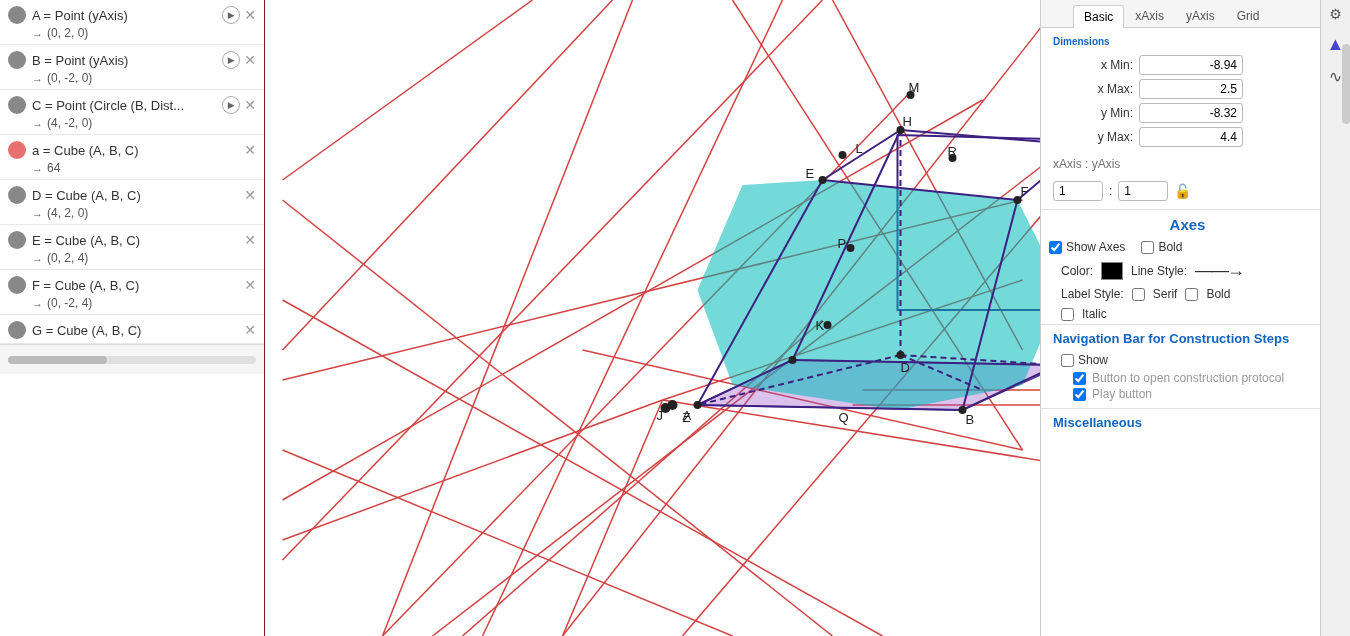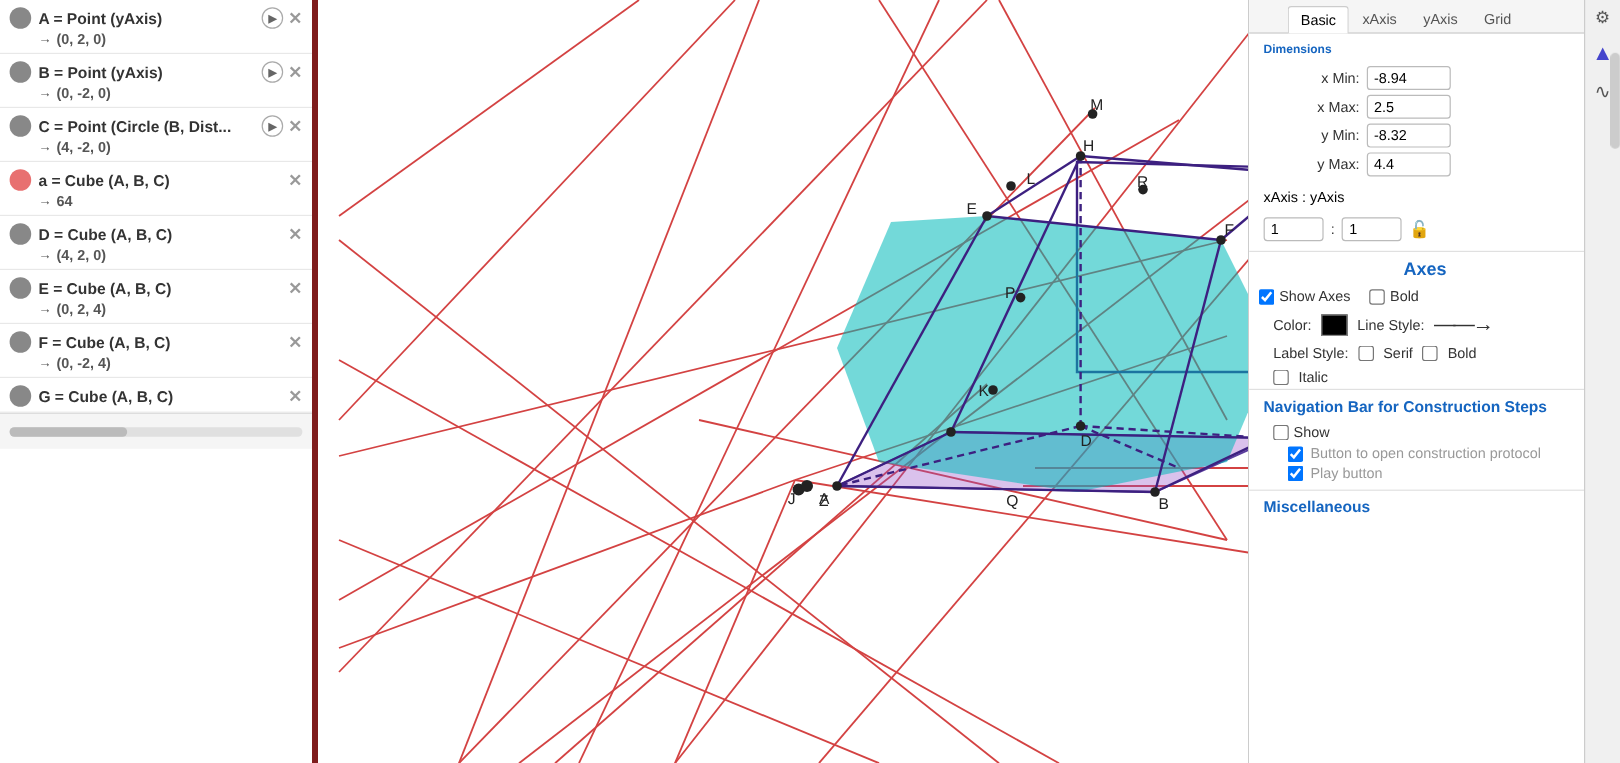--- a/index.html
+++ b/index.html
@@ -3,25 +3,24 @@
   <meta charset="utf-8">
   <style>
     * { box-sizing: border-box; margin: 0; padding: 0; }
     body { font-family: Arial, sans-serif; font-size: 13px; background: #f0f0f0; display: flex; width: 1350px; height: 636px; overflow: hidden; }
 
     
     #sidebar {
       width: 265px;
       min-width: 265px;
       background: #fff;
-      border-right: 5px solid #7f1d1d;
+      border-right: 1px solid #7f1d1d;
       overflow-y: auto;
       overflow-x: hidden;
       position: relative;
-      font-weight: bold;
     }
     .sidebar-item {
       border-bottom: 1px solid #e8e8e8;
       padding: 6px 8px 4px 8px;
       position: relative;
       display: flex;
       flex-direction: column;
     }
     .sidebar-item-header {
       display: flex;
@@ -160,21 +159,22 @@
     .dim-label {
       font-size: 12px;
       color: #333;
       text-align: right;
     }
     .dim-input {
       border: 1px solid #bbb;
       border-radius: 3px;
       padding: 2px 5px;
       font-size: 12px;
-      width: 70px;
+      width: 104px;
+      text-align: right;
     }
     .axis-ratio-row {
       display: flex;
       align-items: center;
       padding: 4px 12px 8px 12px;
       gap: 6px;
       font-size: 12px;
       color: #333;
     }
     .axis-ratio-input {
@@ -526,21 +526,21 @@
       <span class="dim-label">x Max:</span>
       <input class="dim-input" type="text" value="2.5" style="">
 
       <span class="dim-label">y Min:</span>
       <input class="dim-input" type="text" value="-8.32" style="">
 
       <span class="dim-label">y Max:</span>
       <input class="dim-input" type="text" value="4.4" style="">
     </div>
 
-    <div style="padding: 2px 12px 6px 12px; font-size:12px; color:#000000;">xAxis : yAxis</div>
+    <div style="padding: 2px 12px 6px 12px; font-size:12px; color:#737373;">xAxis : yAxis</div>
     <div class="axis-ratio-row">
       <input class="axis-ratio-input" type="text" value="1" style="">
       <span>:</span>
       <input class="axis-ratio-input" type="text" value="1" style="">
       <span class="lock-icon">🔓</span>
     </div>
 
     <div class="axes-section-title">Axes</div>
     <div class="checkbox-row">
       <input type="checkbox" id="show-axes-cb" checked="" style="">

